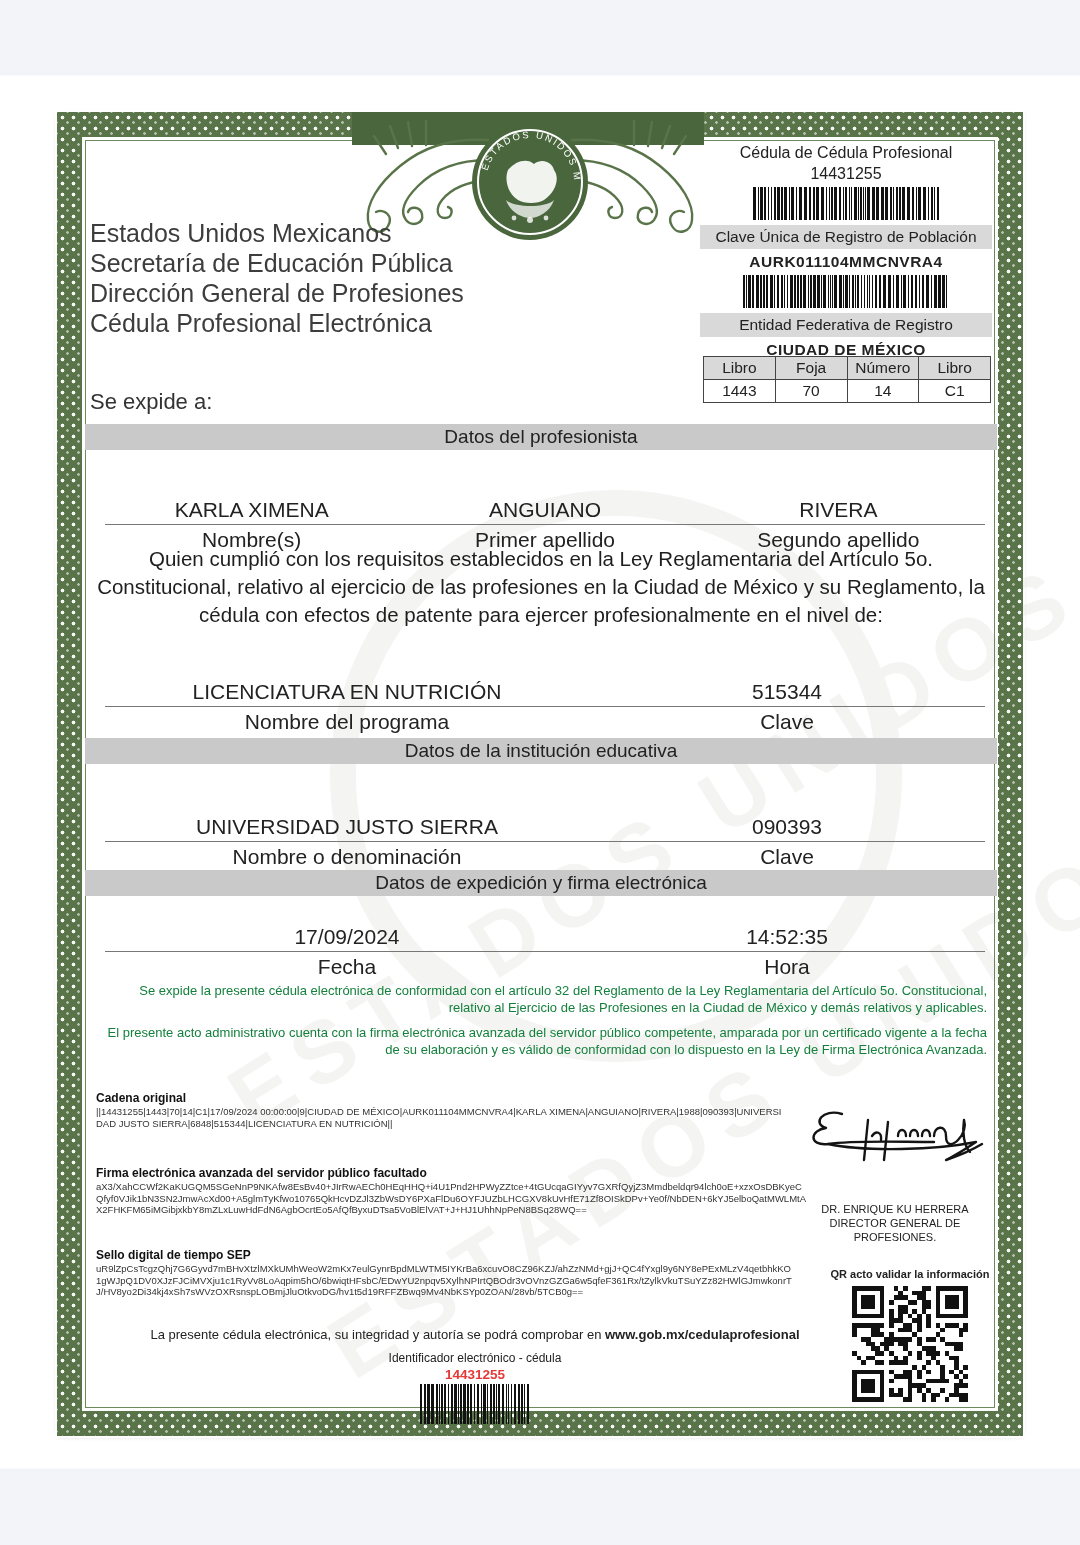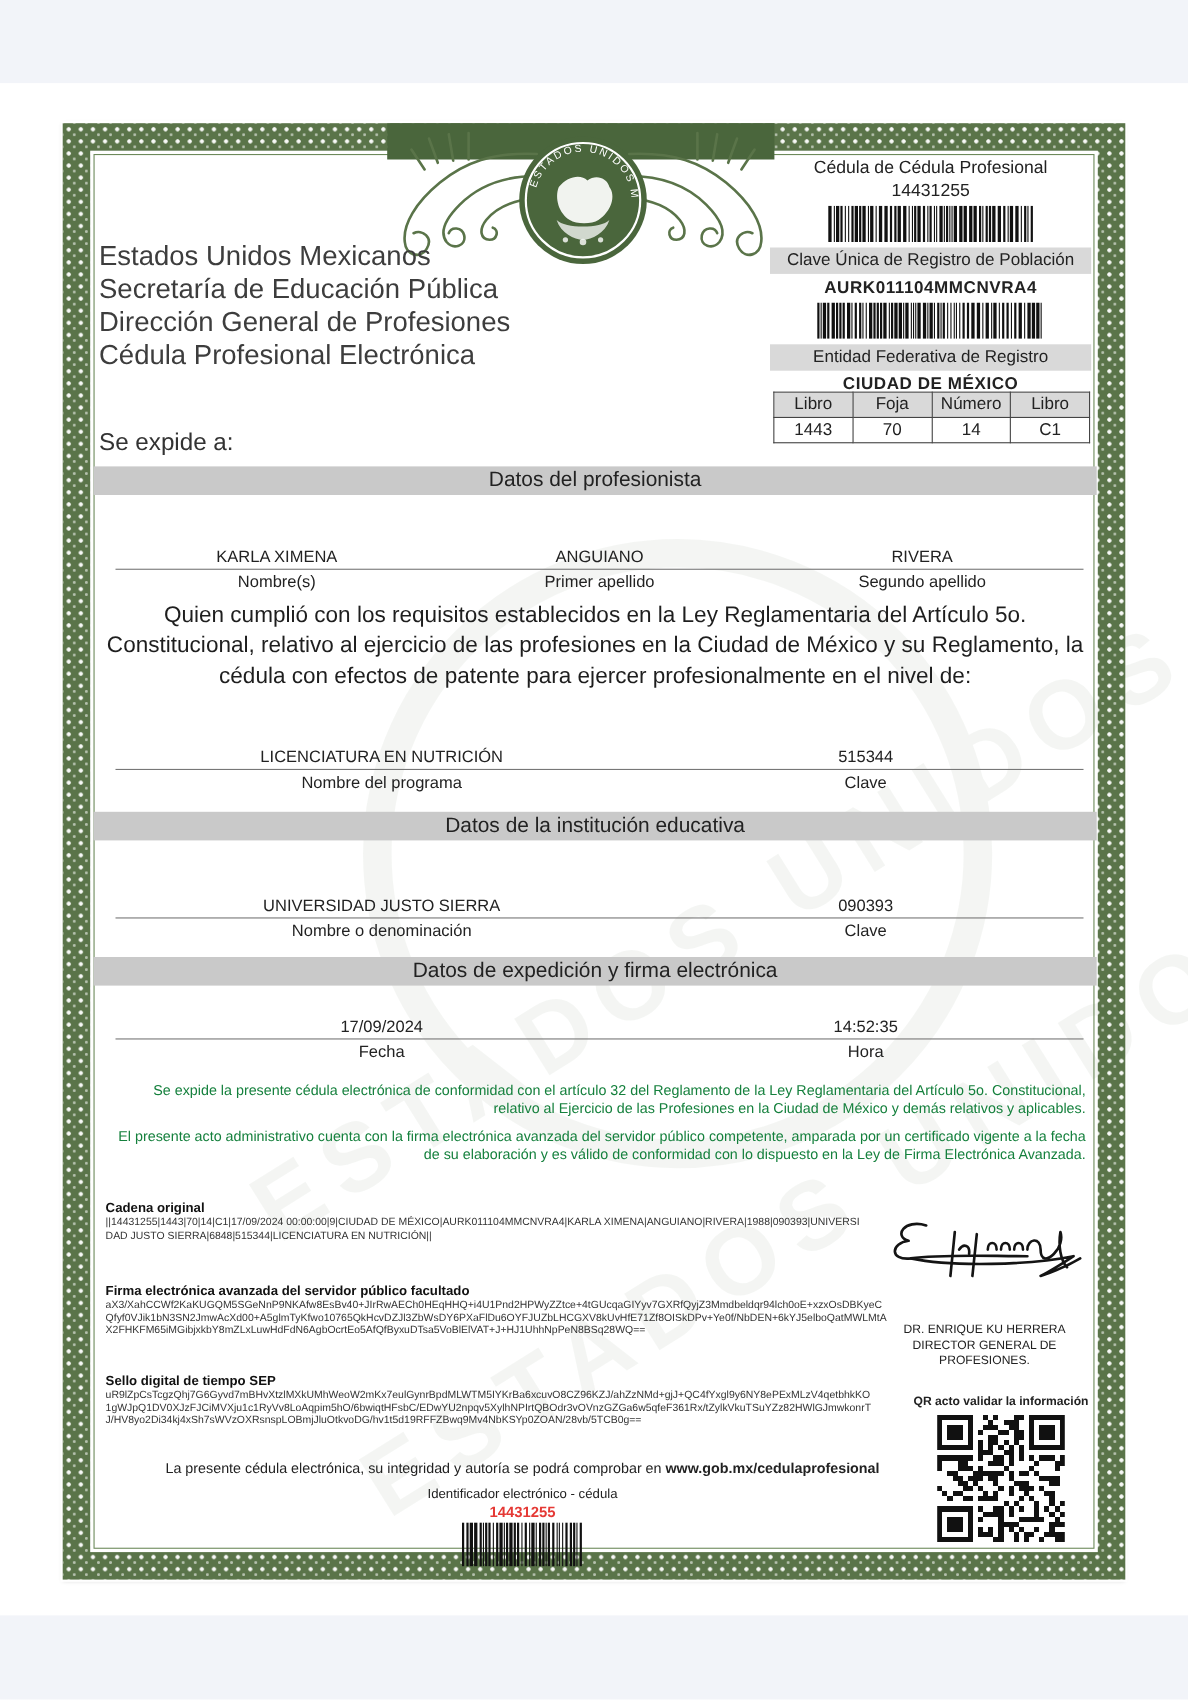--- a/index.html
+++ b/index.html
@@ -52,21 +52,21 @@
 
   
   .section-bar{position:absolute;left:85px;width:912px;height:26px;background:#c9c9c9;
     display:flex;align-items:center;justify-content:center;font-size:19px;color:#222;}
   .sb1{top:424px;} .sb2{top:738px;} .sb3{top:870px;}
 
   
   .field-row{position:absolute;left:105px;width:880px;}
   .field-row .vals{display:flex;border-bottom:1px solid #777;padding-bottom:2px;}
   .field-row .labs{display:flex;padding-top:3px;}
-  .field-row .c{text-align:center;font-size:15px;color:#222;}
+  .field-row .c{text-align:center;font-size:21px;color:#222;}
   .eq3 .c{flex:1;}
   .two .c1{flex:0 0 55%;} .two .c2{flex:0 0 45%;}
   .names-row{top:498px;} .program-row{top:680px;} .inst-row{top:815px;} .date-row{top:925px;}
 
   .statement{position:absolute;left:82px;top:545px;width:918px;text-align:center;
     font-size:20.5px;line-height:28px;color:#1e1e1e;}
 
   .legal{position:absolute;left:95px;width:892px;text-align:right;font-size:13px;line-height:17px;color:#15803d;}
   .lg1{top:982px;} .lg2{top:1024px;}
   .firma-head{position:absolute;left:95px;top:1074px;width:892px;text-align:center;font-weight:bold;font-size:12px;color:#222;}

